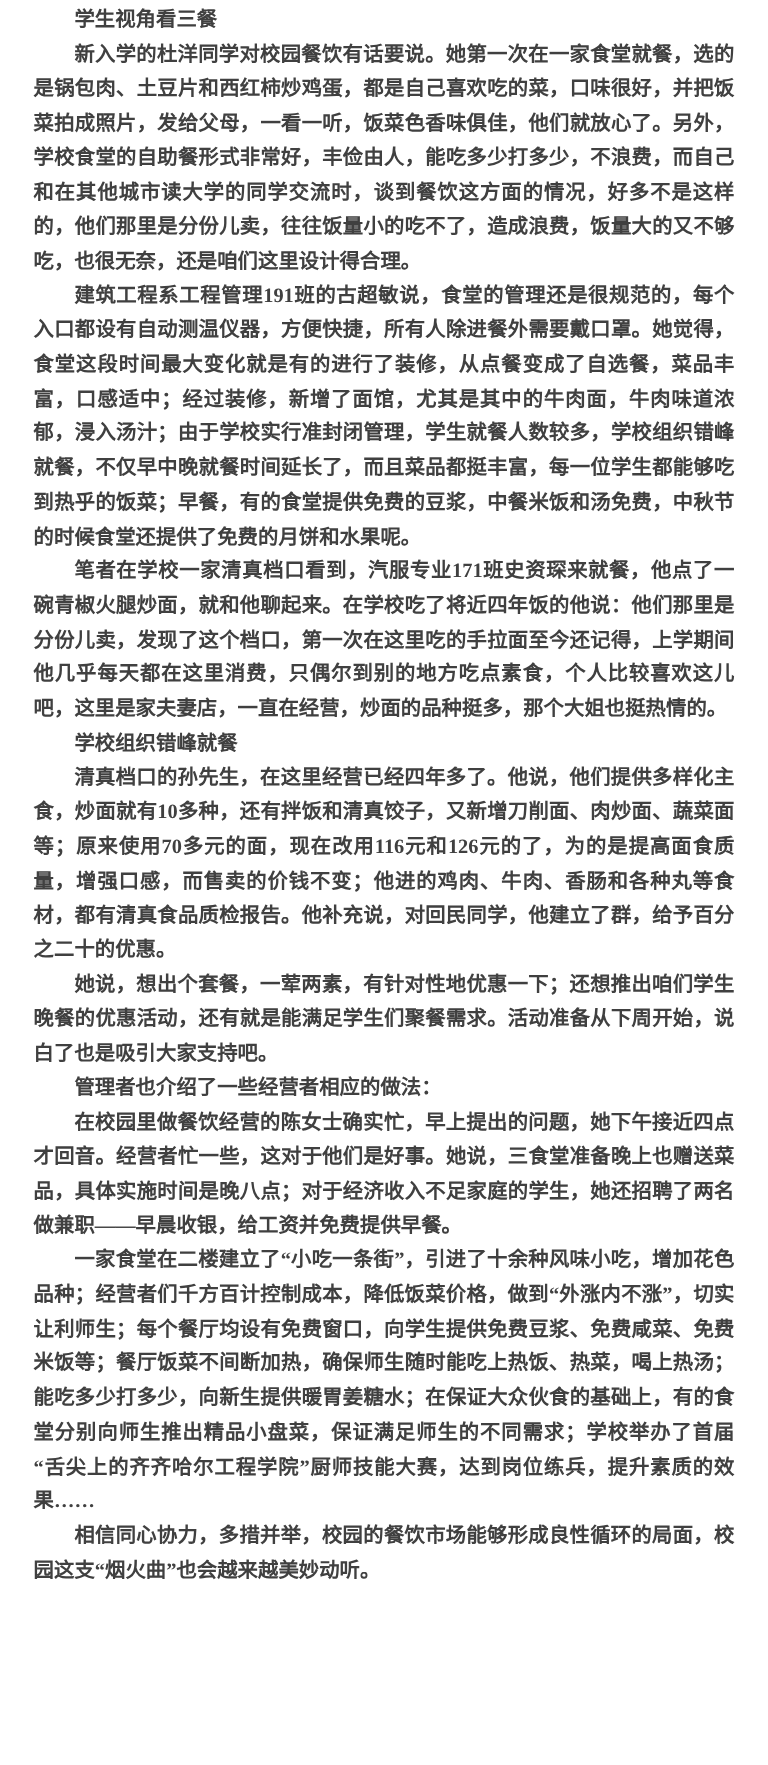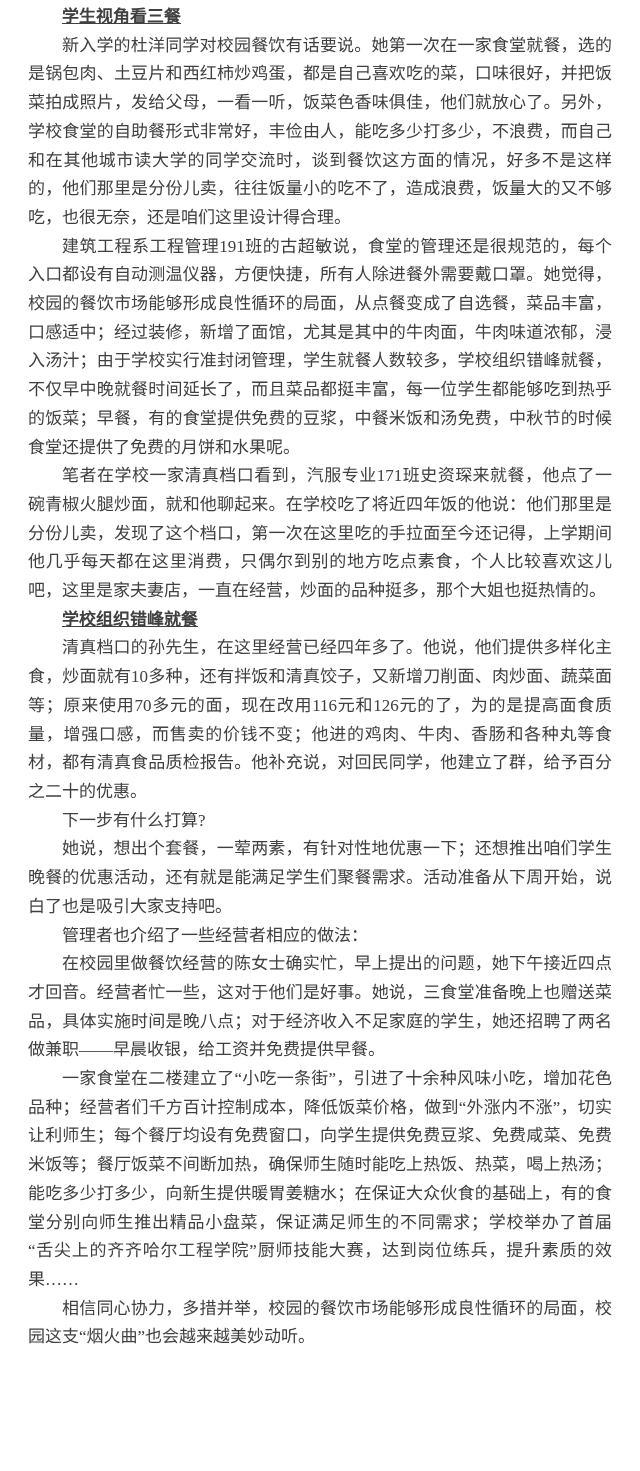--- a/index.html
+++ b/index.html
@@ -20,37 +20,35 @@
     font-size: 17px;
     line-height: 28.7px;
     color: #404040;
     text-align: justify;
   }
   .blk {
     margin: 0;
     padding: 0;
     text-indent: 2em;
     font-size: inherit;
-    font-weight: normal;
+    font-weight: bold;
     word-break: break-all;
   }
   .heading {
     font-weight: bold;
-    text-decoration: underline;
   }
 </style>
 </head>
 <body style="background: rgb(255, 255, 255);">
 
 <article class="article" style="color: rgb(64, 64, 64);">
   <h2 class="blk heading">学生视角看三餐</h2>
   <p class="blk">新入学的杜洋同学对校园餐饮有话要说。她第一次在一家食堂就餐，选的是锅包肉、土豆片和西红柿炒鸡蛋，都是自己喜欢吃的菜，口味很好，并把饭菜拍成照片，发给父母，一看一听，饭菜色香味俱佳，他们就放心了。另外，学校食堂的自助餐形式非常好，丰俭由人，能吃多少打多少，不浪费，而自己和在其他城市读大学的同学交流时，谈到餐饮这方面的情况，好多不是这样的，他们那里是分份儿卖，往往饭量小的吃不了，造成浪费，饭量大的又不够吃，也很无奈，还是咱们这里设计得合理。</p>
-  <p class="blk">建筑工程系工程管理191班的古超敏说，食堂的管理还是很规范的，每个入口都设有自动测温仪器，方便快捷，所有人除进餐外需要戴口罩。她觉得，校园的餐饮市场能够形成良性循环的局面，从点餐变成了自选餐，菜品丰富，口感适中；经过装修，新增了面馆，尤其是其中的牛肉面，牛肉味道浓郁，浸入汤汁；由于学校实行准封闭管理，学生就餐人数较多，学校组织错峰就餐，不仅早中晚就餐时间延长了，而且菜品都挺丰富，每一位学生都能够吃到热乎的饭菜；早餐，有的食堂提供免费的豆浆，中餐米饭和汤免费，中秋节的时候食堂还提供了免费的月饼和水果呢。</p>
+  <p class="blk">建筑工程系工程管理191班的古超敏说，食堂的管理还是很规范的，每个入口都设有自动测温仪器，方便快捷，所有人除进餐外需要戴口罩。她觉得，食堂这段时间最大变化就是有的进行了装修，从点餐变成了自选餐，菜品丰富，口感适中；经过装修，新增了面馆，尤其是其中的牛肉面，牛肉味道浓郁，浸入汤汁；由于学校实行准封闭管理，学生就餐人数较多，学校组织错峰就餐，不仅早中晚就餐时间延长了，而且菜品都挺丰富，每一位学生都能够吃到热乎的饭菜；早餐，有的食堂提供免费的豆浆，中餐米饭和汤免费，中秋节的时候食堂还提供了免费的月饼和水果呢。</p>
   <p class="blk">笔者在学校一家清真档口看到，汽服专业171班史资琛来就餐，他点了一碗青椒火腿炒面，就和他聊起来。在学校吃了将近四年饭的他说：他们那里是分份儿卖，发现了这个档口，第一次在这里吃的手拉面至今还记得，上学期间他几乎每天都在这里消费，只偶尔到别的地方吃点素食，个人比较喜欢这儿吧，这里是家夫妻店，一直在经营，炒面的品种挺多，那个大姐也挺热情的。</p>
   <h2 class="blk heading">学校组织错峰就餐</h2>
   <p class="blk">清真档口的孙先生，在这里经营已经四年多了。他说，他们提供多样化主食，炒面就有10多种，还有拌饭和清真饺子，又新增刀削面、肉炒面、蔬菜面等；原来使用70多元的面，现在改用116元和126元的了，为的是提高面食质量，增强口感，而售卖的价钱不变；他进的鸡肉、牛肉、香肠和各种丸等食材，都有清真食品质检报告。他补充说，对回民同学，他建立了群，给予百分之二十的优惠。</p>
-  <p class="blk">下一步有什么打算?</p>
   <p class="blk">她说，想出个套餐，一荤两素，有针对性地优惠一下；还想推出咱们学生晚餐的优惠活动，还有就是能满足学生们聚餐需求。活动准备从下周开始，说白了也是吸引大家支持吧。</p>
   <p class="blk">管理者也介绍了一些经营者相应的做法：</p>
   <p class="blk">在校园里做餐饮经营的陈女士确实忙，早上提出的问题，她下午接近四点才回音。经营者忙一些，这对于他们是好事。她说，三食堂准备晚上也赠送菜品，具体实施时间是晚八点；对于经济收入不足家庭的学生，她还招聘了两名做兼职——早晨收银，给工资并免费提供早餐。</p>
   <p class="blk">一家食堂在二楼建立了“小吃一条街”，引进了十余种风味小吃，增加花色品种；经营者们千方百计控制成本，降低饭菜价格，做到“外涨内不涨”，切实让利师生；每个餐厅均设有免费窗口，向学生提供免费豆浆、免费咸菜、免费米饭等；餐厅饭菜不间断加热，确保师生随时能吃上热饭、热菜，喝上热汤；能吃多少打多少，向新生提供暖胃姜糖水；在保证大众伙食的基础上，有的食堂分别向师生推出精品小盘菜，保证满足师生的不同需求；学校举办了首届“舌尖上的齐齐哈尔工程学院”厨师技能大赛，达到岗位练兵，提升素质的效果……</p>
   <p class="blk">相信同心协力，多措并举，校园的餐饮市场能够形成良性循环的局面，校园这支“烟火曲”也会越来越美妙动听。</p>
 </article>
 
 </body></html>

